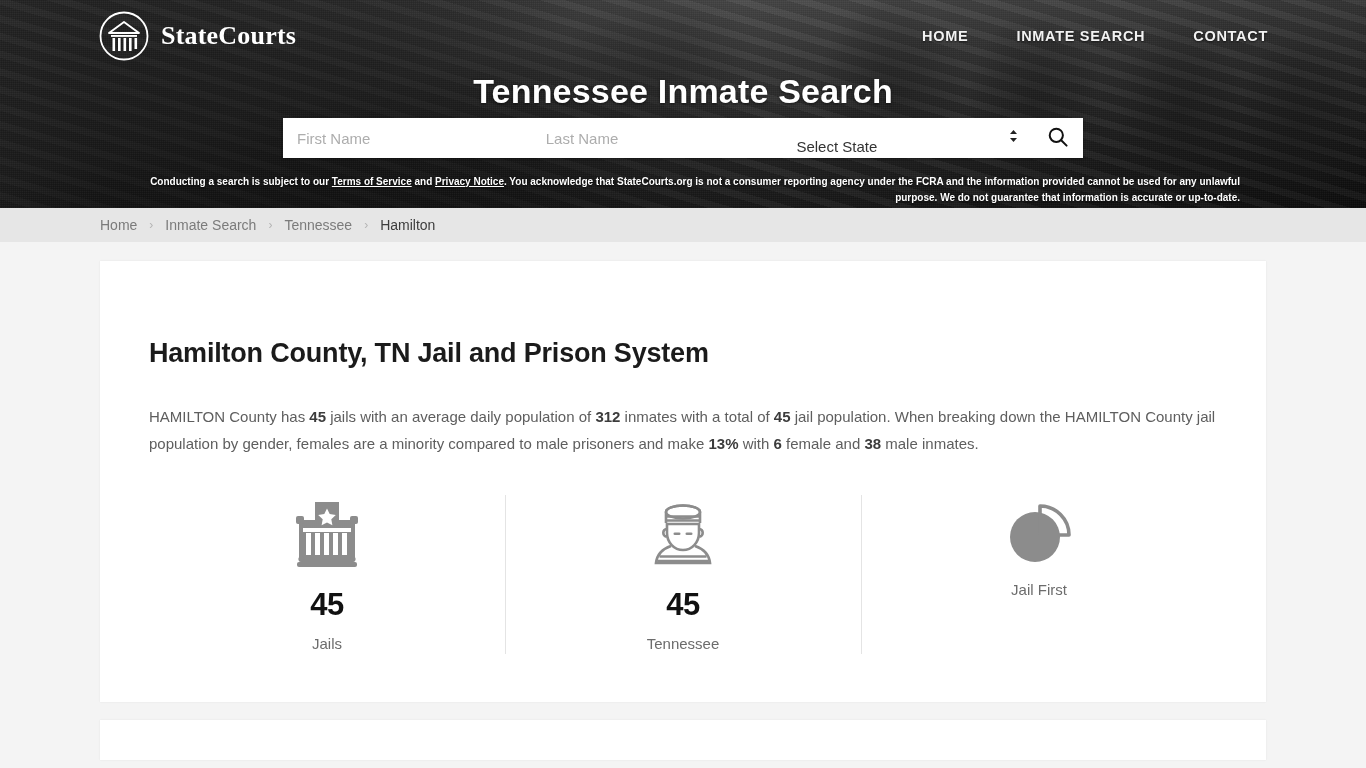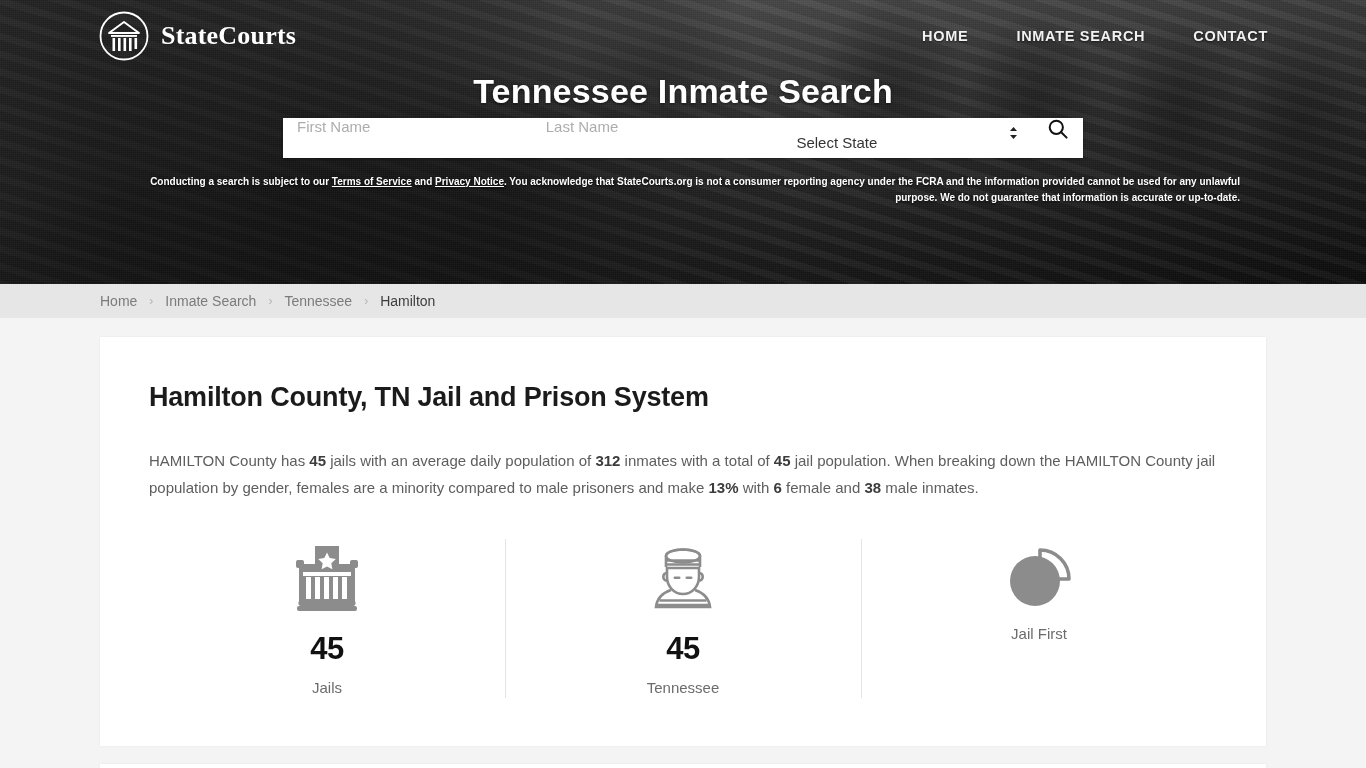--- a/index.html
+++ b/index.html
@@ -9,21 +9,21 @@
     overflow: hidden;
     background: #f4f4f4;
     font-family: "Liberation Sans", sans-serif;
     -webkit-font-smoothing: antialiased;
   }
 
   
   .hero {
     position: relative;
     width: 1366px;
-    height: 284px;
+    height: 208px;
     overflow: hidden;
     background: #701a75;
   }
   .hero-bg {
     position: absolute; inset: 0;
     background-color: #474747;
     background-image:
       
       radial-gradient(ellipse 120px 160px at 890px 95px, rgba(25,25,25,.55) 0%, rgba(25,25,25,0) 62%),
       radial-gradient(ellipse 110px 150px at 1035px 105px, rgba(22,22,22,.5) 0%, rgba(22,22,22,0) 62%),
@@ -99,21 +99,21 @@
     text-shadow: 0 1px 3px rgba(0,0,0,.55);
   }
 
   
   .searchbar {
     position: absolute;
     top: 118px; left: 283px;
     width: 800px; height: 40px;
     background: #fff;
     display: flex;
-    align-items: flex-start;
+    align-items: center;
     box-shadow: 0 1px 3px rgba(0,0,0,.25);
   }
   .searchbar input[type="text"] {
     border: 0; outline: 0;
     font-family: "Liberation Sans", sans-serif;
     font-size: 15px;
     color: #333;
     background: transparent;
     padding: 0 14px;
   }
@@ -188,20 +188,21 @@
     box-shadow: 0 0 2px rgba(0,0,0,.07);
   }
   .card-1 { padding: 45px 49px 44px; }
   .card-2 { height: 40px; margin-top: 18px; }
 
   .card-title {
     font-size: 27px;
     font-weight: 700;
     color: #1b1b1b;
     letter-spacing: -.2px;
+    margin-top: 32px;
   }
   .intro {
     margin-top: 35px;
     font-size: 15px;
     line-height: 1.79;
     color: #5e5e5e;
   }
   .intro b { color: #3c3c3c; font-weight: 700; }
 
   

